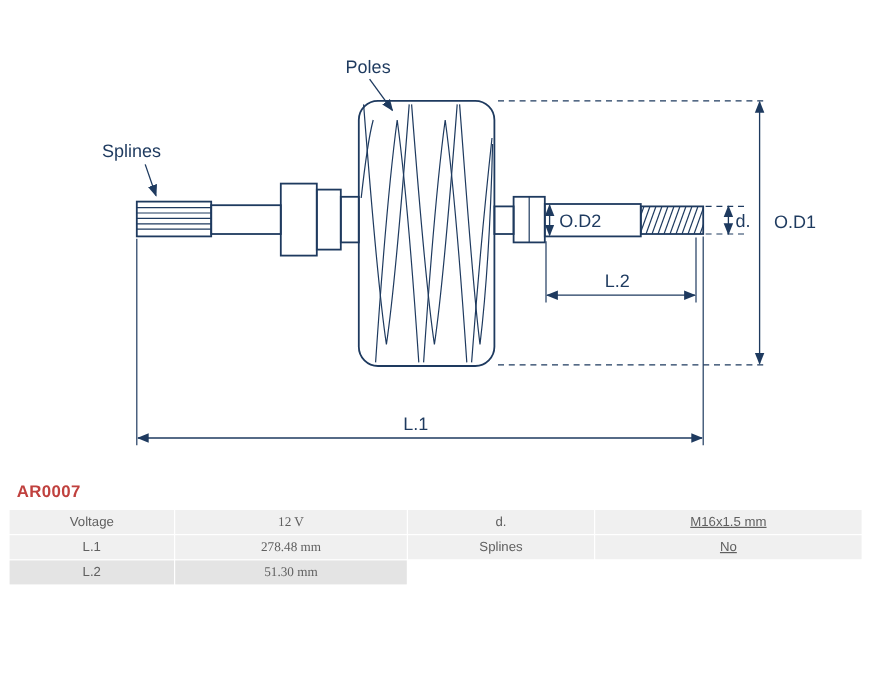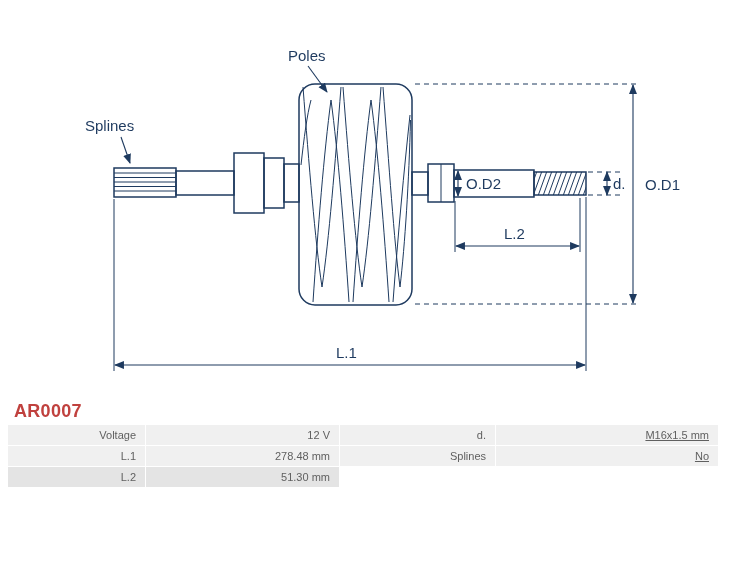--- a/index.html
+++ b/index.html
@@ -15,36 +15,36 @@
     fill:#1e3a5f;
     font-family:"Liberation Sans",sans-serif;
     font-size:15px;
   }
   .outline{fill:none;stroke:#1e3a5f;stroke-width:1.5;}
   .thin{fill:none;stroke:#1e3a5f;stroke-width:1;}
   .dim{fill:none;stroke:#1e3a5f;stroke-width:1.1;}
   .dash{fill:none;stroke:#1e3a5f;stroke-width:1;stroke-dasharray:5 4;}
   .product-code{
     position:absolute;left:14px;top:401px;
-    color:#c0413e;font-size:18px;font-weight:bold;
+    color:#c0413e;font-size:14px;font-weight:bold;
     letter-spacing:.3px;
   }
   table.spec{
     position:absolute;left:7px;top:424px;
     border-collapse:separate;border-spacing:1px;
     table-layout:fixed;
   }
   table.spec td{
     box-sizing:border-box;
     height:20px;line-height:20px;
     font-size:11px;color:#606060;
-    text-align:right;padding:0 9px;
+    text-align:center;padding:0 9px;
     overflow:hidden;white-space:nowrap;
   }
-  td.c1{width:137px;} td.c2{width:193px;} td.c3{width:155px;} td.c4{width:222px;text-decoration:underline;}
+  td.c1{width:137px;} td.c2{width:193px;font-family:Liberation Serif, serif;} td.c3{width:155px;} td.c4{width:222px;text-decoration:underline;}
   tr.odd  td{background:#f0f0f0;}
   tr.even td{background:#e4e4e4;}
   tr td.empty{background:transparent;}
 </style>
 </head>
 <body>
 
 <div class="page">
 
   <svg class="drawing" width="730" height="398" viewBox="0 0 730 398">

